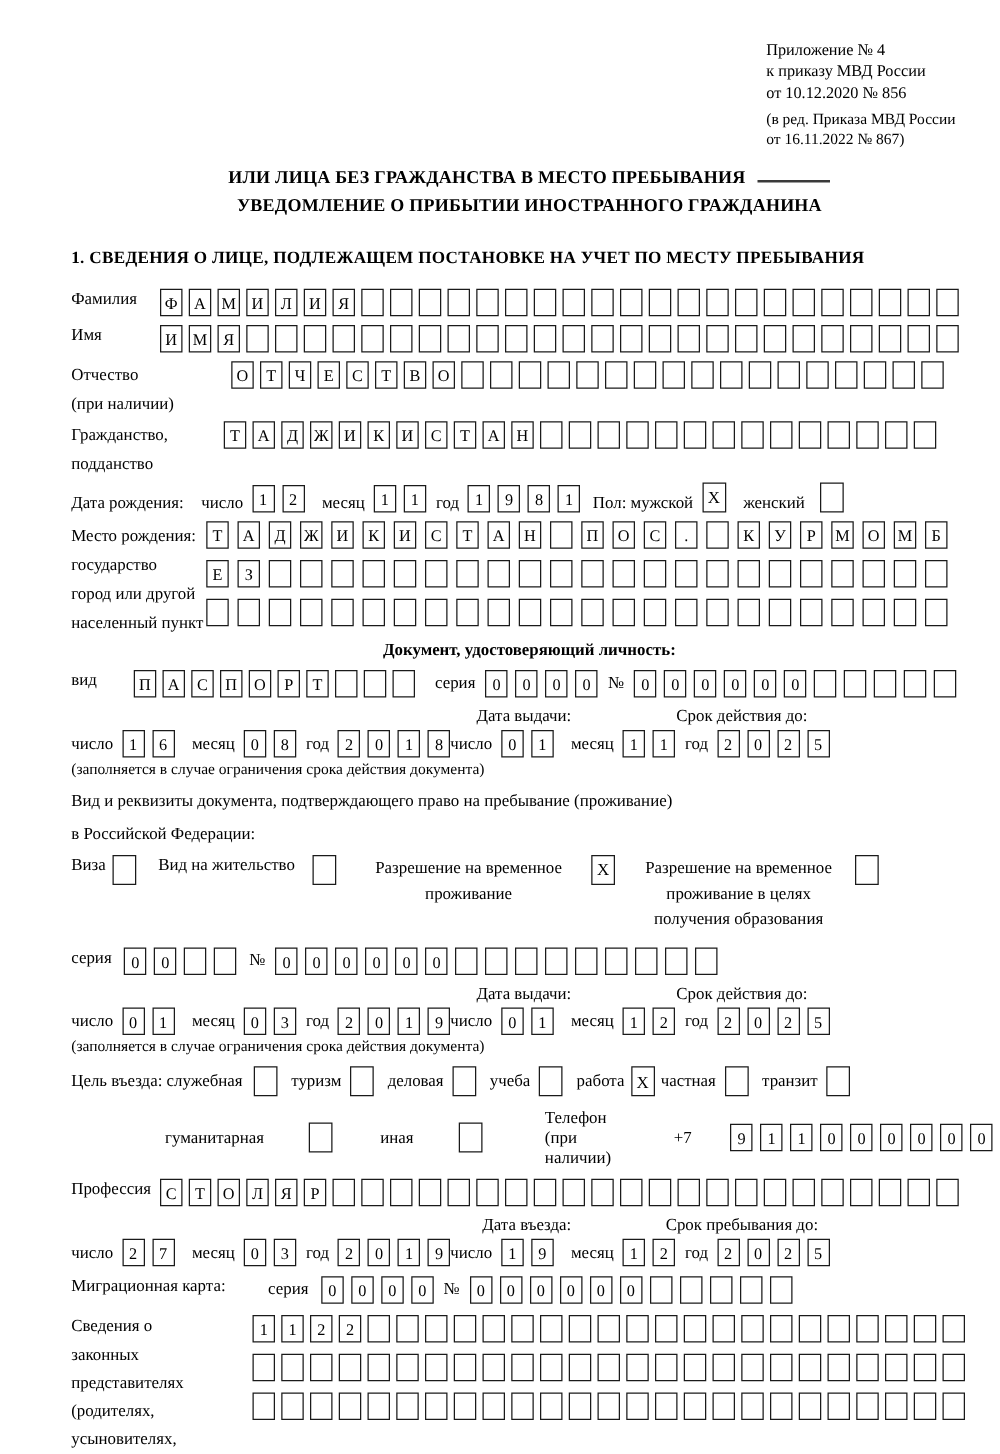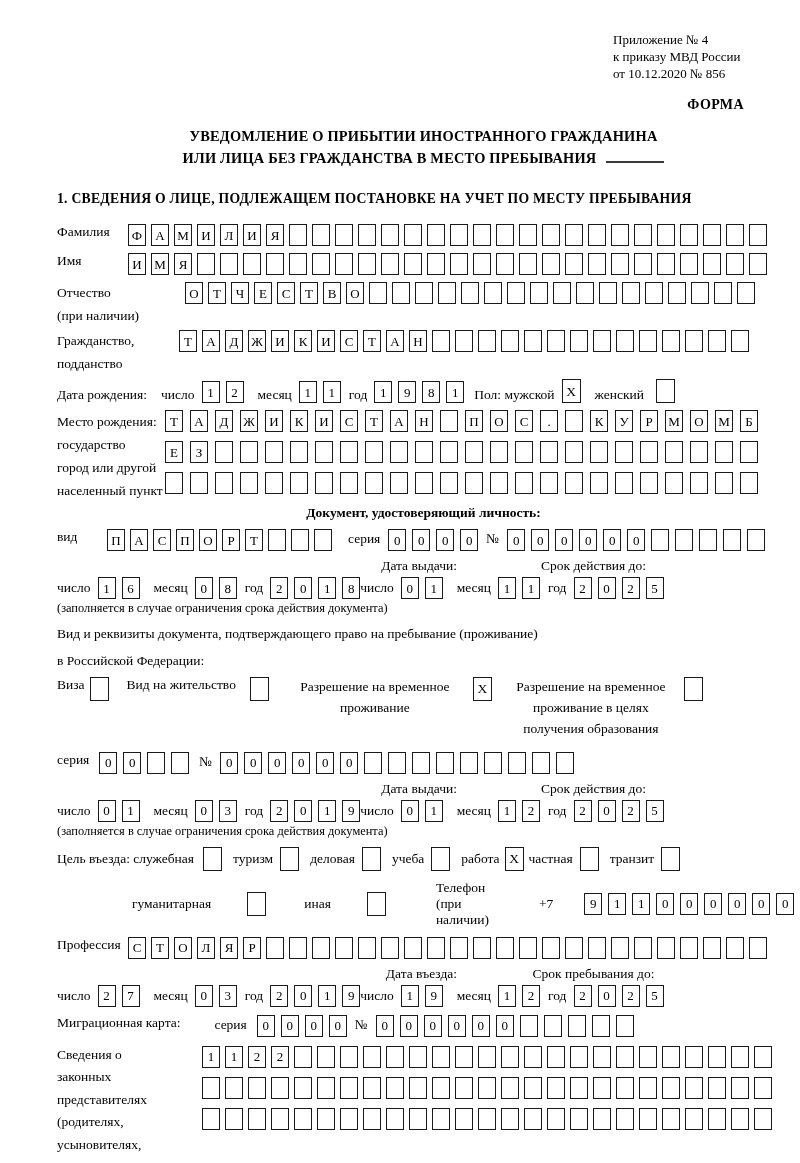--- a/index.html
+++ b/index.html
@@ -47,27 +47,30 @@
 </style>
 </head>
 <body>
 
 <div class="page">
 
   <div class="approval">
     <div>Приложение № 4</div>
     <div>к приказу МВД России</div>
     <div>от 10.12.2020 № 856</div>
-  </div>
-
-  <div class="forma">ФОРМА</div>
+    <div class="amend">
+      <div>(в ред. Приказа МВД России</div>
+      <div>от 16.11.2022 № 867)</div>
+    </div>
+  </div>
+
 
   <div class="title">
+    <div><span>ИЛИ ЛИЦА БЕЗ ГРАЖДАНСТВА В МЕСТО ПРЕБЫВАНИЯ</span><span class="blank-line"></span></div>
     <div>УВЕДОМЛЕНИЕ О ПРИБЫТИИ ИНОСТРАННОГО ГРАЖДАНИНА</div>
-    <div><span>ИЛИ ЛИЦА БЕЗ ГРАЖДАНСТВА В МЕСТО ПРЕБЫВАНИЯ</span><span class="blank-line"></span></div>
   </div>
 
   <div class="sec">1. СВЕДЕНИЯ О ЛИЦЕ, ПОДЛЕЖАЩЕМ ПОСТАНОВКЕ НА УЧЕТ ПО МЕСТУ ПРЕБЫВАНИЯ</div>
 
   <div class="frow">
     <div class="lblc w71">Фамилия</div>
     <div class="cells">
         <span class="cell">Ф</span>
         <span class="cell">А</span>
         <span class="cell">М</span>

